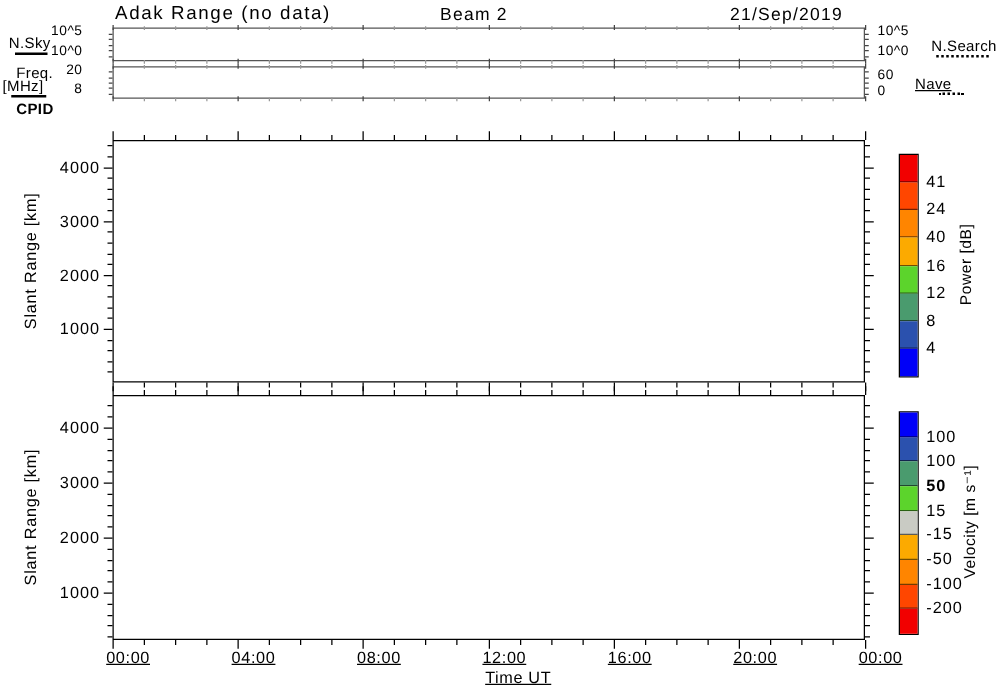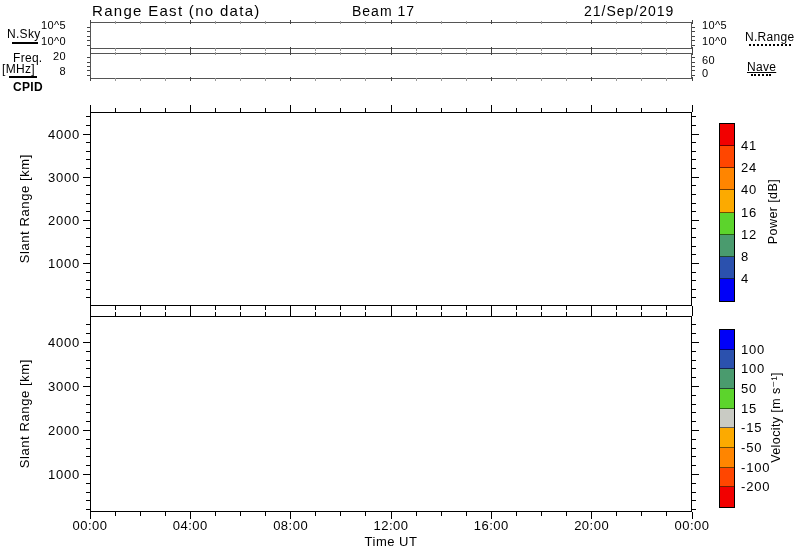--- a/index.html
+++ b/index.html
@@ -17,55 +17,55 @@
   .rotbox{position:absolute;display:flex;align-items:center;justify-content:center;}
   .rot{writing-mode:vertical-rl;transform:rotate(180deg);white-space:nowrap;}
   .linesample{position:absolute;border-top:2px solid #000;height:0;}
   .linesample.dotted{border-top:2px dotted #000;}
   .tick{position:absolute;background:#000;}
   .cbar{position:absolute;border:1px solid #000;box-sizing:content-box;}
   .cseg{width:100%;box-sizing:border-box;}
   .cseg:not(:last-child){border-bottom:1px solid rgba(0,0,0,0.55);}
   .clbl{position:absolute;font-size:13px;letter-spacing:0.8px;transform:translateY(-50%);}
   .ylbl{position:absolute;text-align:right;font-size:13px;letter-spacing:0.8px;transform:translateY(-50%);}
-  .xlbl{position:absolute;text-align:center;font-size:13px;letter-spacing:0.5px;}
+  .xlbl{position:absolute;text-align:right;font-size:13px;letter-spacing:0.5px;text-decoration:underline;}
 </style>
 </head>
 <body>
 
 <div id="plot">
 
-  <div class="lbl title" style="left:92px;top:2px;">Range East (no data)</div>
-  <div class="lbl sub" style="left:352px;top:3px;">Beam 17</div>
+  <div class="lbl title" style="left:92px;top:2px;">Adak Range (no data)</div>
+  <div class="lbl sub" style="left:352px;top:3px;">Beam 2</div>
   <div class="lbl sub" style="left:584px;top:3px;">21/Sep/2019</div>
 
   <div class="panel mini" style="left:90px;top:22px;width:602px;height:27px;"></div>
   <div class="panel mini" style="left:90px;top:53px;width:602px;height:26px;"></div>
 
   <div class="lbl side" style="left:7px;top:27px;">N.Sky</div>
   <div class="linesample" style="left:12px;top:42px;width:26px;"></div>
   <div class="lbl small" style="left:30px;top:19px;width:36px;text-align:right;">10^5</div>
   <div class="lbl small" style="left:30px;top:35px;width:36px;text-align:right;">10^0</div>
 
   <div class="lbl side" style="left:13px;top:51px;">Freq.</div>
   <div class="lbl side" style="left:2px;top:62px;">[MHz]</div>
   <div class="linesample" style="left:9px;top:76px;width:28px;"></div>
   <div class="lbl small" style="left:30px;top:50px;width:36px;text-align:right;">20</div>
   <div class="lbl small" style="left:30px;top:65px;width:36px;text-align:right;">8</div>
 
   <div class="lbl side" style="left:13px;top:80px;font-weight:bold;">CPID</div>
 
   <div class="lbl small" style="left:702px;top:19px;">10^5</div>
   <div class="lbl small" style="left:702px;top:35px;">10^0</div>
-  <div class="lbl side" style="left:745px;top:30px;">N.Range</div>
+  <div class="lbl side" style="left:745px;top:30px;">N.Search</div>
   <div class="linesample dotted" style="left:749px;top:44px;width:42px;"></div>
 
   <div class="lbl small" style="left:702px;top:54px;">60</div>
   <div class="lbl small" style="left:702px;top:67px;">0</div>
-  <div class="lbl side" style="left:747px;top:60px;text-decoration:underline;">Nave</div>
+  <div class="lbl side" style="left:732px;top:60px;text-decoration:underline;">Nave</div>
   <div class="linesample dotted" style="left:751px;top:74px;width:20px;"></div>
 
   <div class="panel" style="left:90px;top:112px;width:602px;height:194px;"></div>
   <div class="panel" style="left:90px;top:316px;width:602px;height:196px;"></div>
 
   <div class="rotbox" style="left:14px;top:112px;width:20px;height:194px;">
     <span class="rot" style="font-size:13px;letter-spacing:0.6px;">Slant Range [km]</span>
   </div>
   <div class="rotbox" style="left:14px;top:316px;width:20px;height:196px;">
     <span class="rot" style="font-size:13px;letter-spacing:0.6px;">Slant Range [km]</span>
@@ -426,19 +426,19 @@
     <div class="xlbl" style="left: 662px; width: 60px; top: 518px;">00:00</div>
     <div class="clbl" style="left: 741px; top: 145.125px;">41</div>
     <div class="clbl" style="left: 741px; top: 167.25px;">24</div>
     <div class="clbl" style="left: 741px; top: 189.375px;">40</div>
     <div class="clbl" style="left: 741px; top: 211.5px;">16</div>
     <div class="clbl" style="left: 741px; top: 233.625px;">12</div>
     <div class="clbl" style="left: 741px; top: 255.75px;">8</div>
     <div class="clbl" style="left: 741px; top: 277.875px;">4</div>
     <div class="clbl" style="left: 741px; top: 348.667px;">100</div>
     <div class="clbl" style="left: 741px; top: 368.333px;">100</div>
-    <div class="clbl" style="left: 741px; top: 388px;">50</div>
+    <div class="clbl" style="left: 741px; top: 388px; font-weight: bold;">50</div>
     <div class="clbl" style="left: 741px; top: 407.667px;">15</div>
     <div class="clbl" style="left: 741px; top: 427.333px;">-15</div>
     <div class="clbl" style="left: 741px; top: 447px;">-50</div>
     <div class="clbl" style="left: 741px; top: 466.667px;">-100</div>
     <div class="clbl" style="left: 741px; top: 486.333px;">-200</div>
   </div>
 
 </body></html>

